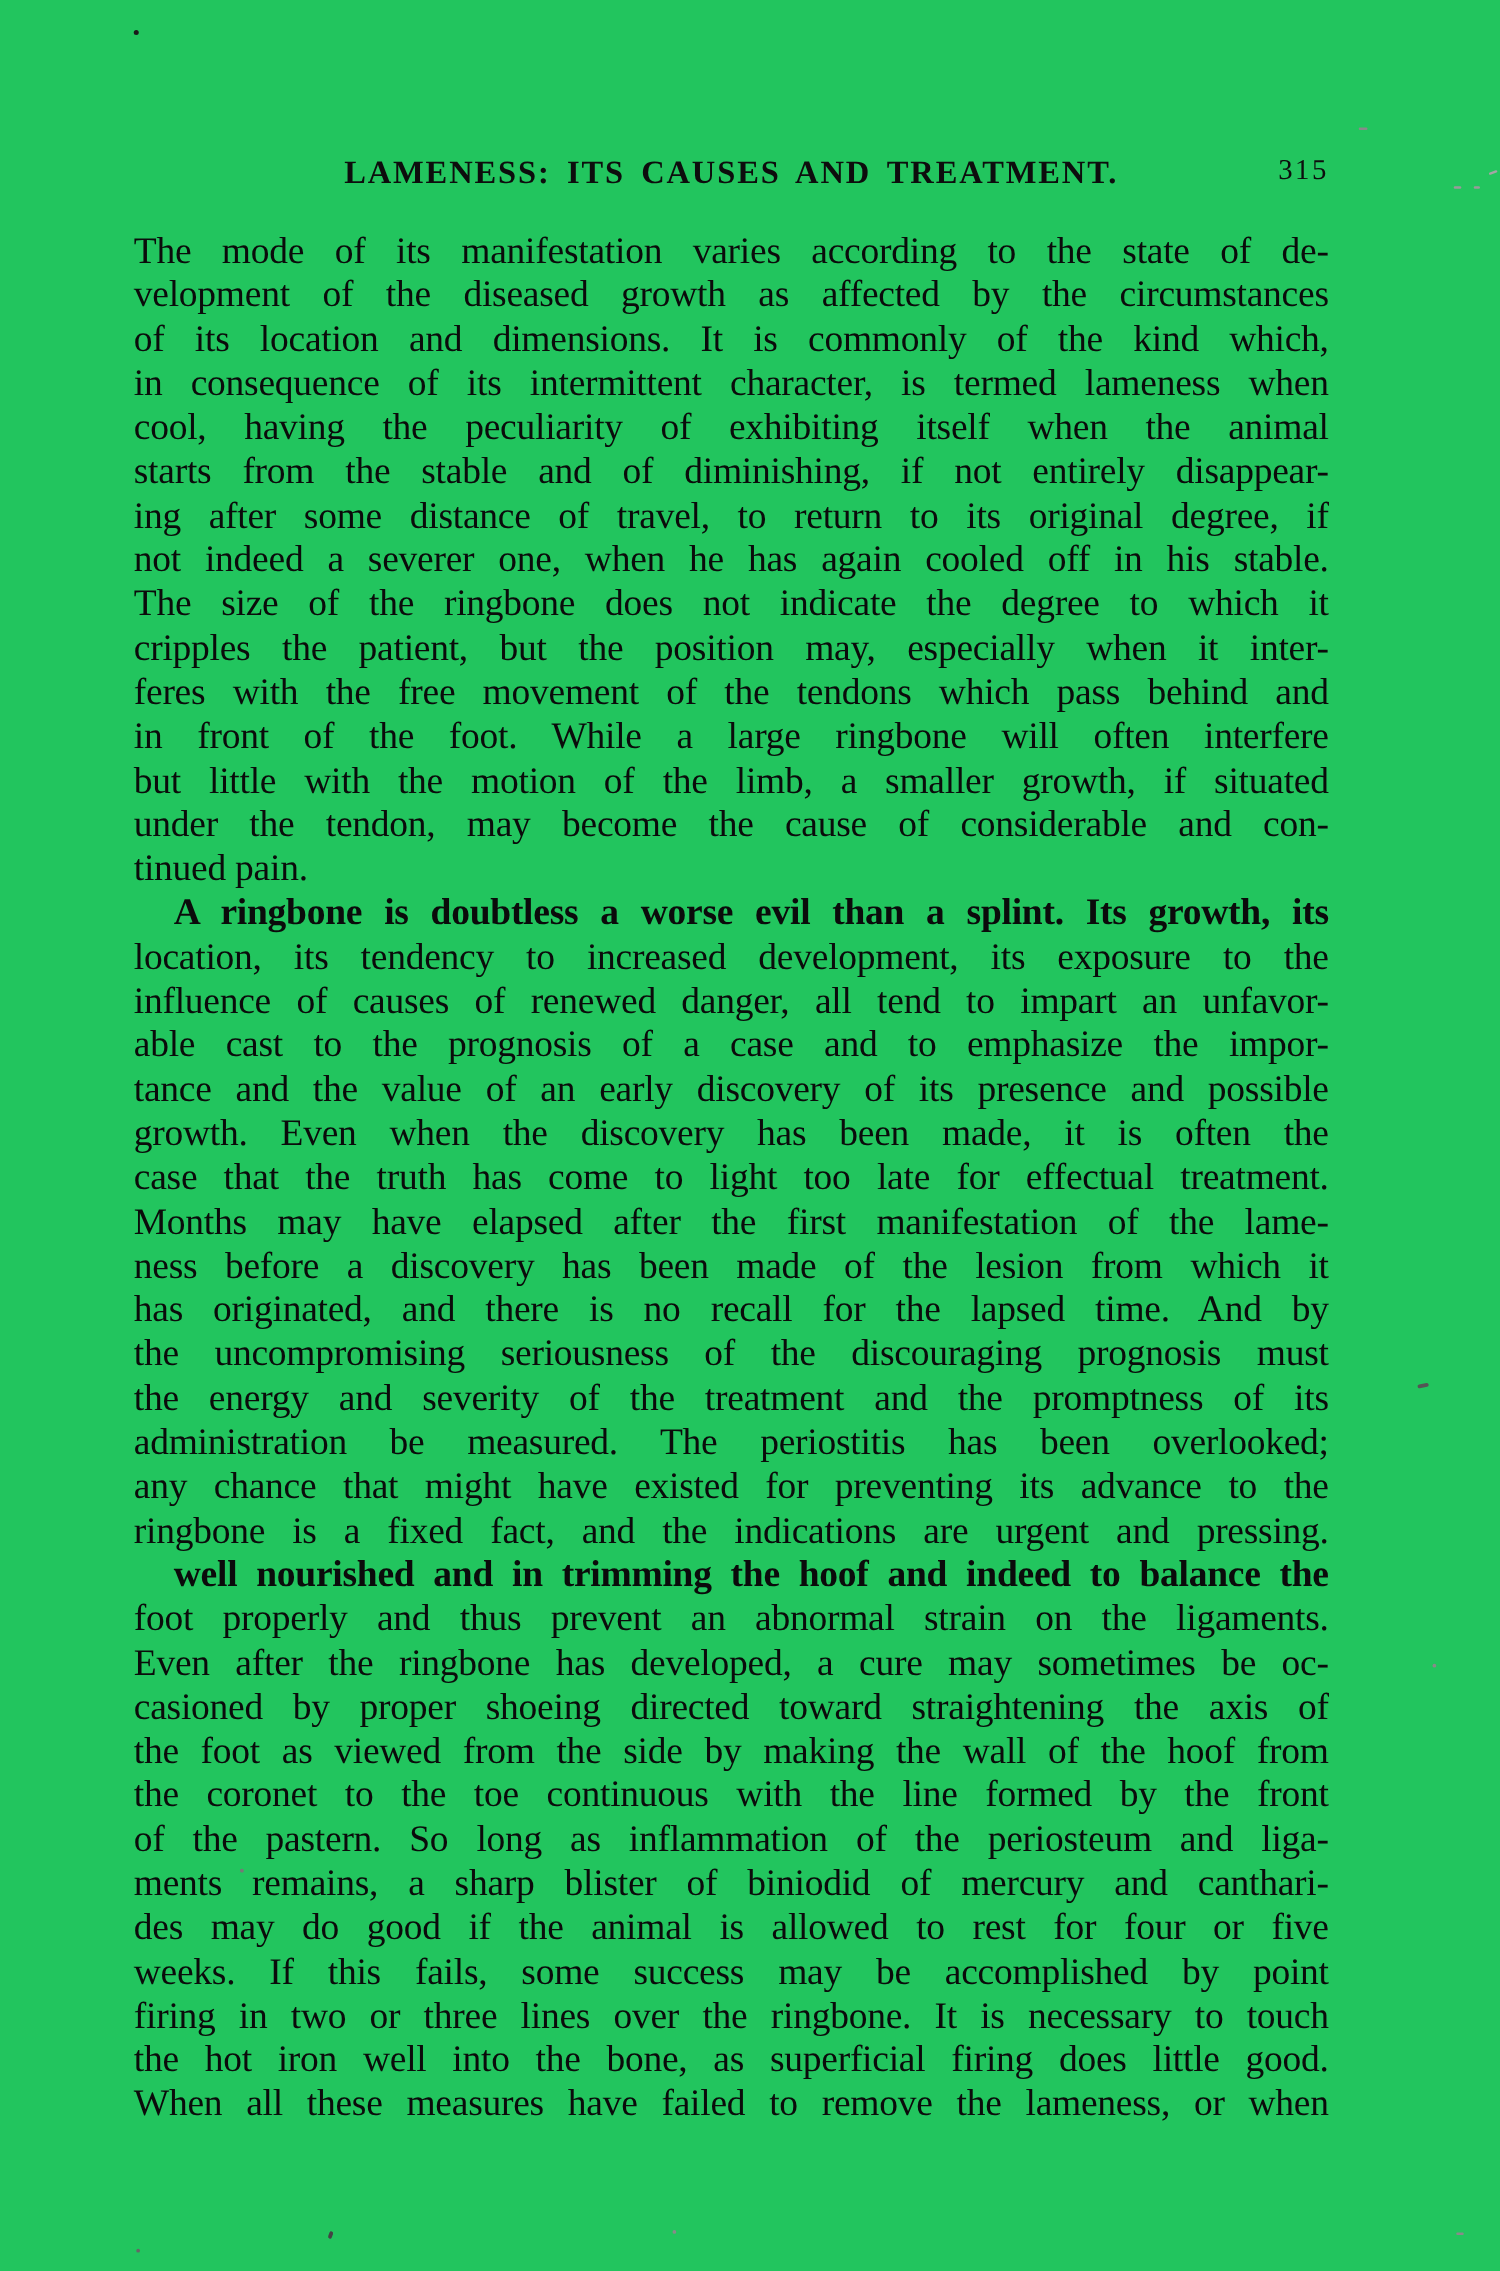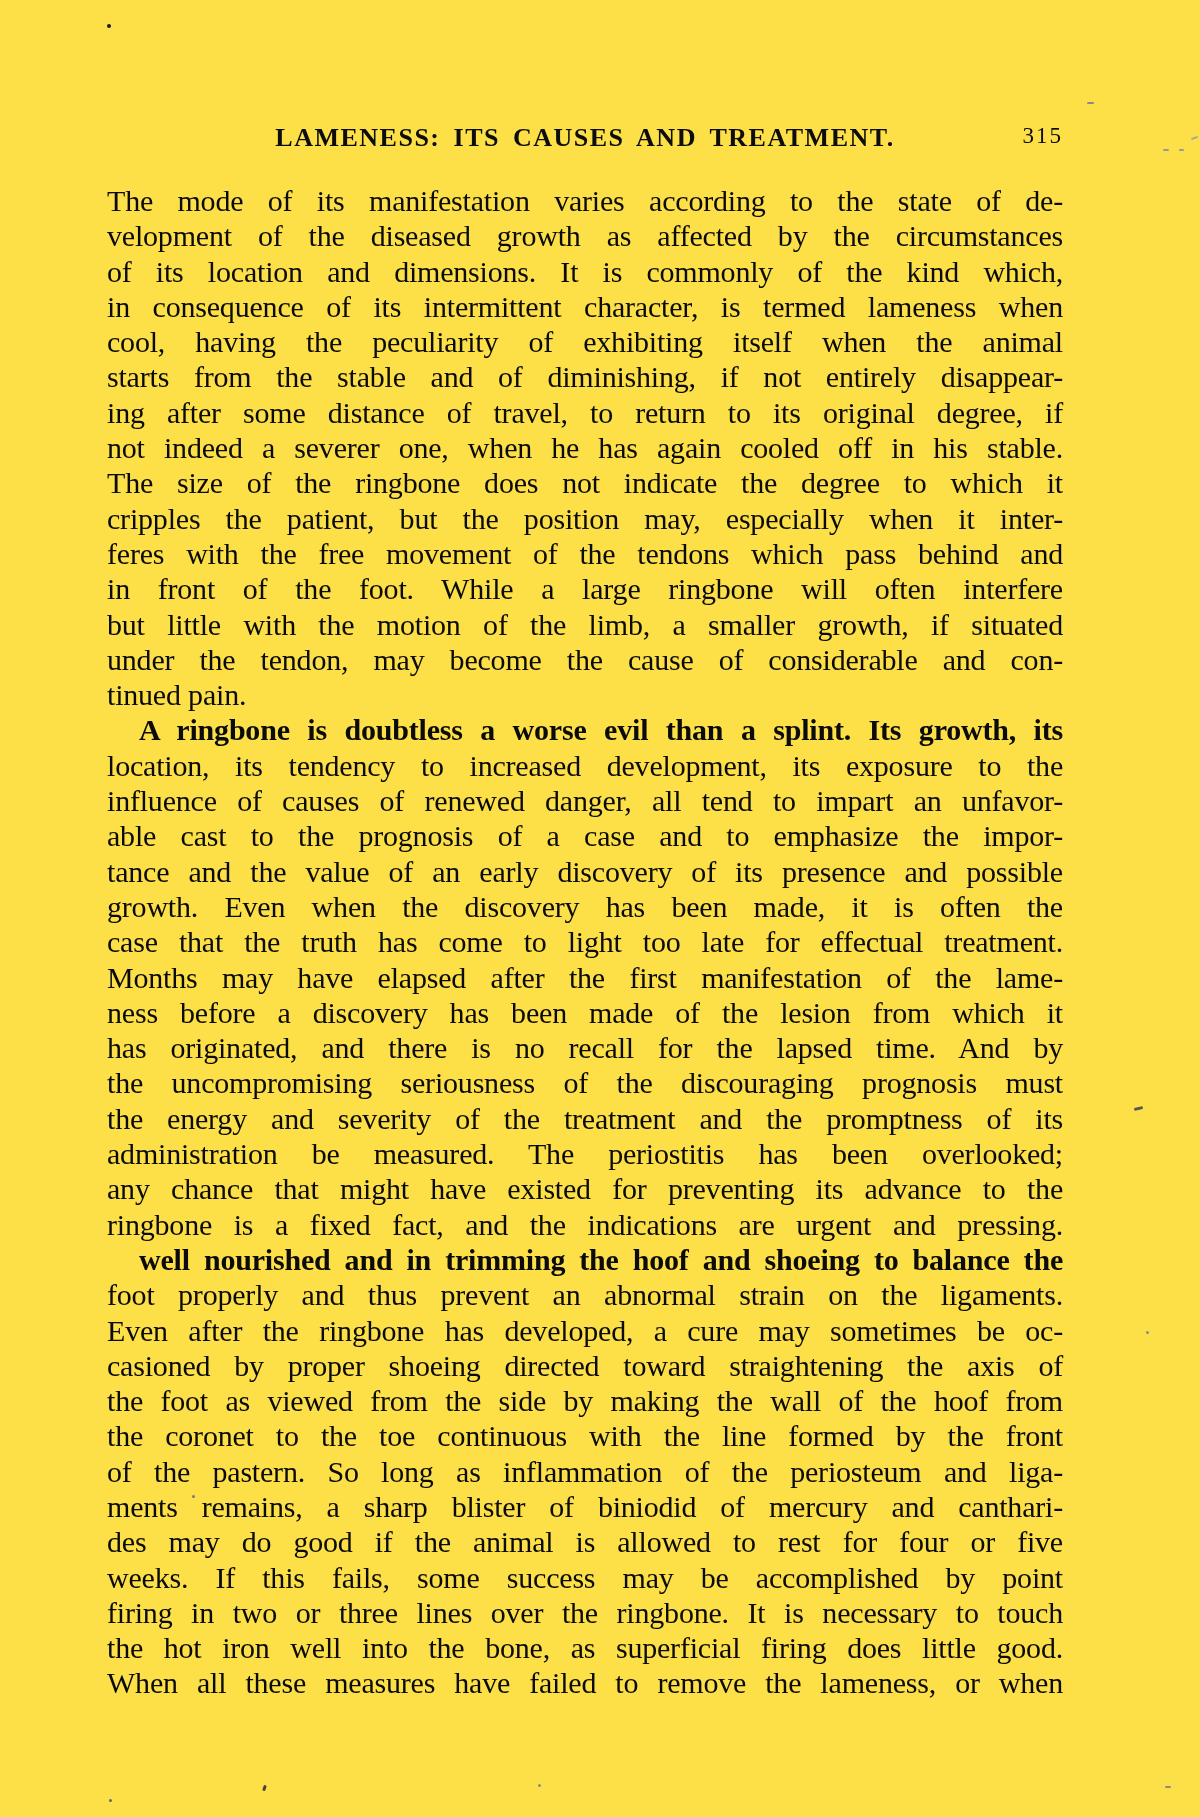--- a/index.html
+++ b/index.html
@@ -1,20 +1,20 @@
 <!DOCTYPE html>
 <html><head>
 <meta charset="utf-8">
 <style>
   html, body { margin: 0; padding: 0; background: #ffffff; }
   .page {
     position: relative;
     width: 1200px;
     height: 1817px;
-    background: #fde047;
+    background: #22c55e;
     overflow: hidden;
     font-family: "Liberation Serif", "DejaVu Serif", serif;
     color: #0a0a0a;
   }
   .header-row {
     position: absolute;
     left: 107px;
     top: 121px;
     width: 956px;
     height: 42px;
@@ -112,21 +112,21 @@
         <div class="line">Months may have elapsed after the first manifestation of the lame-</div>
         <div class="line">ness before a discovery has been made of the lesion from which it</div>
         <div class="line">has originated, and there is no recall for the lapsed time.  And by</div>
         <div class="line">the uncompromising seriousness of the discouraging prognosis must</div>
         <div class="line">the energy and severity of the treatment and the promptness of its</div>
         <div class="line">administration be measured.  The periostitis has been overlooked;</div>
         <div class="line">any chance that might have existed for preventing its advance to the</div>
         <div class="line">ringbone is a fixed fact, and the indications are urgent and pressing.</div>
       </div>
       <div class="par indent">
-        <div class="line">well nourished and in trimming the hoof and shoeing to balance the</div>
+        <div class="line">well nourished and in trimming the hoof and indeed to balance the</div>
         <div class="line">foot properly and thus prevent an abnormal strain on the ligaments.</div>
         <div class="line">Even after the ringbone has developed, a cure may sometimes be oc-</div>
         <div class="line">casioned by proper shoeing directed toward straightening the axis of</div>
         <div class="line">the foot as viewed from the side by making the wall of the hoof from</div>
         <div class="line">the coronet to the toe continuous with the line formed by the front</div>
         <div class="line">of the pastern.  So long as inflammation of the periosteum and liga-</div>
         <div class="line">ments remains, a sharp blister of biniodid of mercury and canthari-</div>
         <div class="line">des may do good if the animal is allowed to rest for four or five</div>
         <div class="line">weeks.  If this fails, some success may be accomplished by point</div>
         <div class="line">firing in two or three lines over the ringbone.  It is necessary to touch</div>

